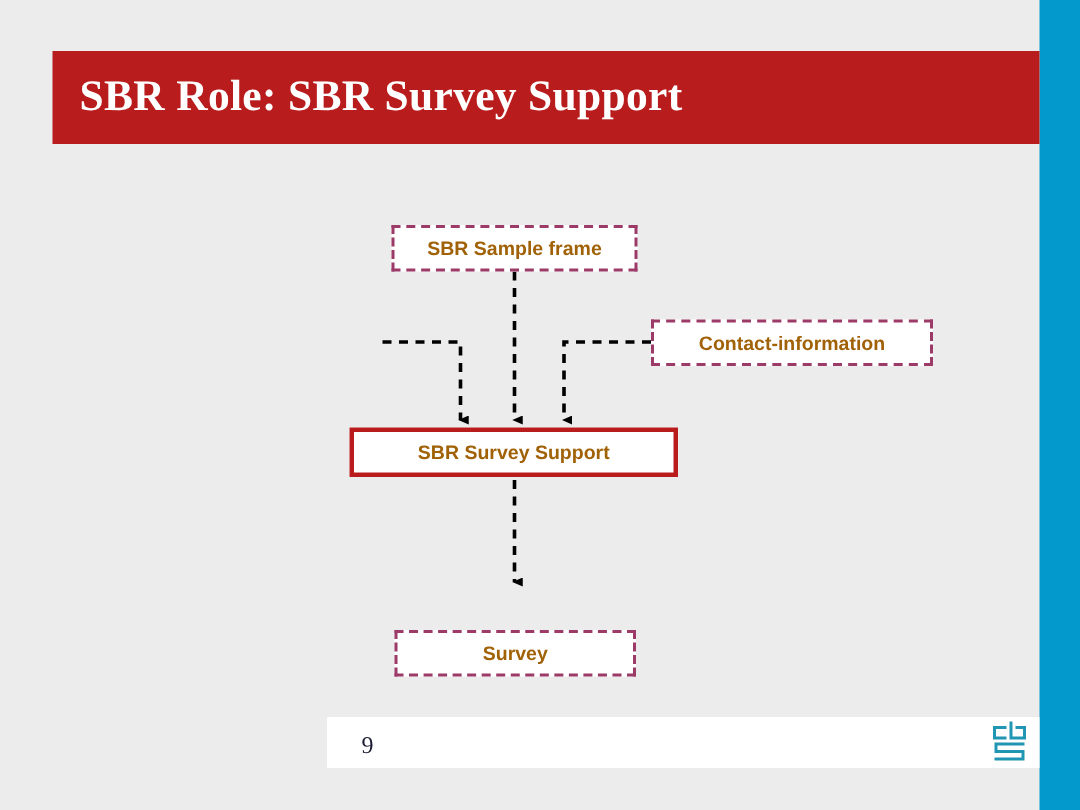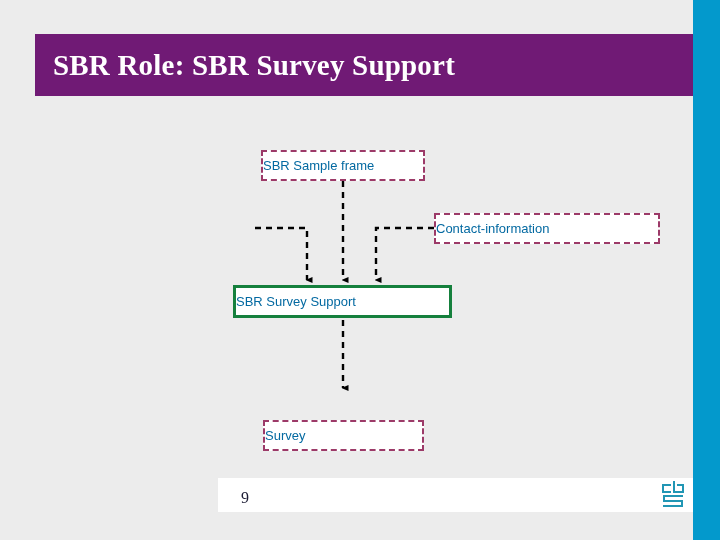--- a/index.html
+++ b/index.html
@@ -30,21 +30,21 @@
     background: #0399cc;
   }
 
   
   .title-banner {
     position: absolute;
     left: 35px;
     top: 34px;
     width: 658px;
     height: 62px;
-    background: #701a75;
+    background: #b91c1c;
     box-sizing: border-box;
   }
   .title-text {
     position: absolute;
     left: 18px;
     top: 50%;
     transform: translateY(-50%);
     color: #ffffff;
     font-family: "Liberation Serif", serif;
     font-weight: bold;
@@ -60,36 +60,37 @@
     top: 0;
     width: 720px;
     height: 540px;
   }
   .node {
     position: absolute;
     box-sizing: border-box;
     background: #ffffff;
     display: flex;
     align-items: center;
-    justify-content: flex-start;
-    color: #0369a1;
+    justify-content: center;
+    color: #a16207;
     font-family: "Liberation Sans", sans-serif;
     font-size: 13px;
     white-space: nowrap;
+    font-weight: bold;
   }
   .node.dashed {
     border: 2px dashed #9c3a68;
   }
   .node.solid-blue {
-    border: 3px solid #15803d;
+    border: 3px solid #b91c1c;
   }
 
   #node-sample-frame { left: 261px; top: 150px; width: 164px; height: 31px; }
   #node-survey-design { left: 65px; top: 213px; width: 190px; height: 31px; }
-  #node-contact-info  { left: 434px; top: 213px; width: 226px; height: 31px; }
+  #node-contact-info  { left: 434px; top: 213px; width: 188px; height: 31px; }
   #node-survey-support{ left: 233px; top: 285px; width: 219px; height: 33px; }
   #node-survey        { left: 263px; top: 392px; width: 161px; height: 31px; margin-top: 28px; }
 
   
   .connectors {
     position: absolute;
     left: 0;
     top: 0;
     width: 720px;
     height: 540px;

